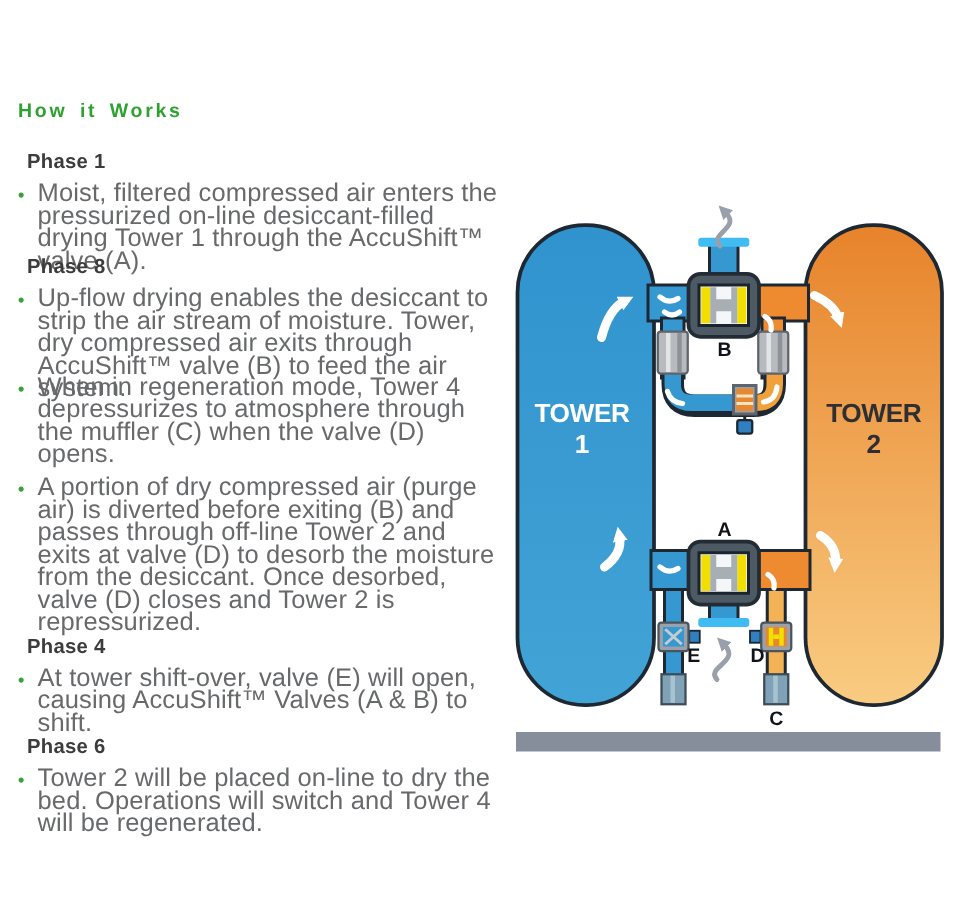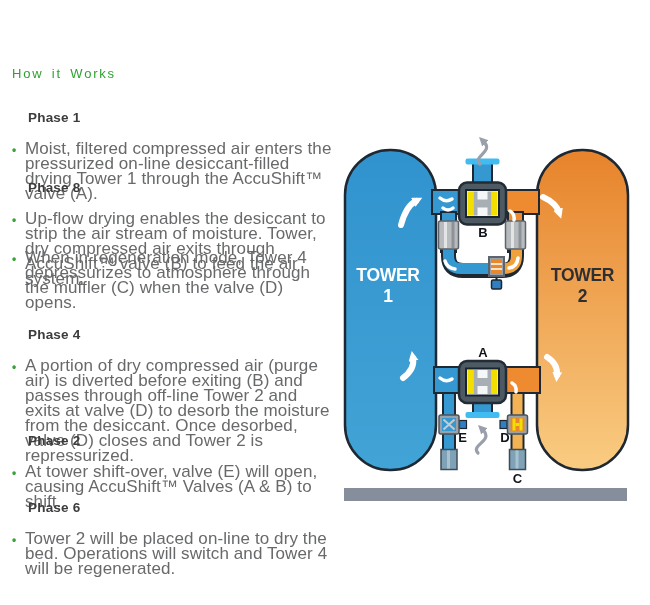--- a/index.html
+++ b/index.html
@@ -4,26 +4,26 @@
 <style>
   html,body{margin:0;padding:0;}
   body{
     width:650px;height:605px;overflow:hidden;background:#ffffff;
     font-family:"Liberation Sans",sans-serif;position:relative;
   }
   .stage{position:absolute;left:0;top:0;width:650px;height:605px;}
   .text-col{position:absolute;left:12px;top:0;width:322px;}
   .title{
     position:absolute;left:0;top:66px;
-    font-size:13px;font-weight:normal;color:#2EA231;
+    font-size:13px;font-weight:bold;color:#2EA231;
     letter-spacing:1.8px;word-spacing:3px;
   }
   .phase{position:absolute;left:0;width:322px;}
   .phase h3{
-    margin:16px;font-size:13.5px;font-weight:bold;color:#3C3C3C;letter-spacing:.2px;
+    margin:6px;font-size:13.5px;font-weight:bold;color:#3C3C3C;letter-spacing:.2px;
   }
   .bullet-row{display:flex;margin-top:6px;}
   .bullet{
     flex:0 0 13px;color:#3BA139;font-size:12px;line-height:19.5px;font-weight:bold;
   }
   .ptext{
     flex:1;font-size:17px;line-height:15px;color:#68696B;letter-spacing:.1px;
   }
   .p1{top:94px}.p2{top:164px}.p3{top:244px}.p4{top:311px}.p5{top:417px}.p6{top:484px}
   svg text{font-family:"Liberation Sans",sans-serif;}
@@ -53,29 +53,28 @@
     </div>
 
     <div class="phase p3">
       <div class="bullet-row">
         <span class="bullet">•</span>
         <span class="ptext">When in regeneration mode, Tower 4 depressurizes to atmosphere through the muffler (C) when the valve (D) opens.</span>
       </div>
     </div>
 
     <div class="phase p4">
+      <div class="bullet-row">
+        <span class="bullet">•</span>
+        <span class="ptext">A portion of dry compressed air (purge air) is diverted before exiting (B) and passes through off-line Tower 2 and exits at valve (D) to desorb the moisture from the desiccant. Once desorbed, valve (D) closes and Tower 2 is repressurized.</span>
+      </div>
+    </div>
+
+    <div class="phase p5">
       <h3>Phase 4</h3>
-      <div class="bullet-row">
-        <span class="bullet">•</span>
-        <span class="ptext">A portion of dry compressed air (purge air) is diverted before exiting (B) and passes through off-line Tower 2 and exits at valve (D) to desorb the moisture from the desiccant. Once desorbed, valve (D) closes and Tower 2 is repressurized.</span>
-      </div>
-    </div>
-
-    <div class="phase p5">
-      <h3>Phase 2</h3>
       <div class="bullet-row">
         <span class="bullet">•</span>
         <span class="ptext">At tower shift-over, valve (E) will open, causing AccuShift™ Valves (A &amp; B) to shift.</span>
       </div>
     </div>
 
     <div class="phase p6">
       <h3>Phase 6</h3>
       <div class="bullet-row">
         <span class="bullet">•</span>

